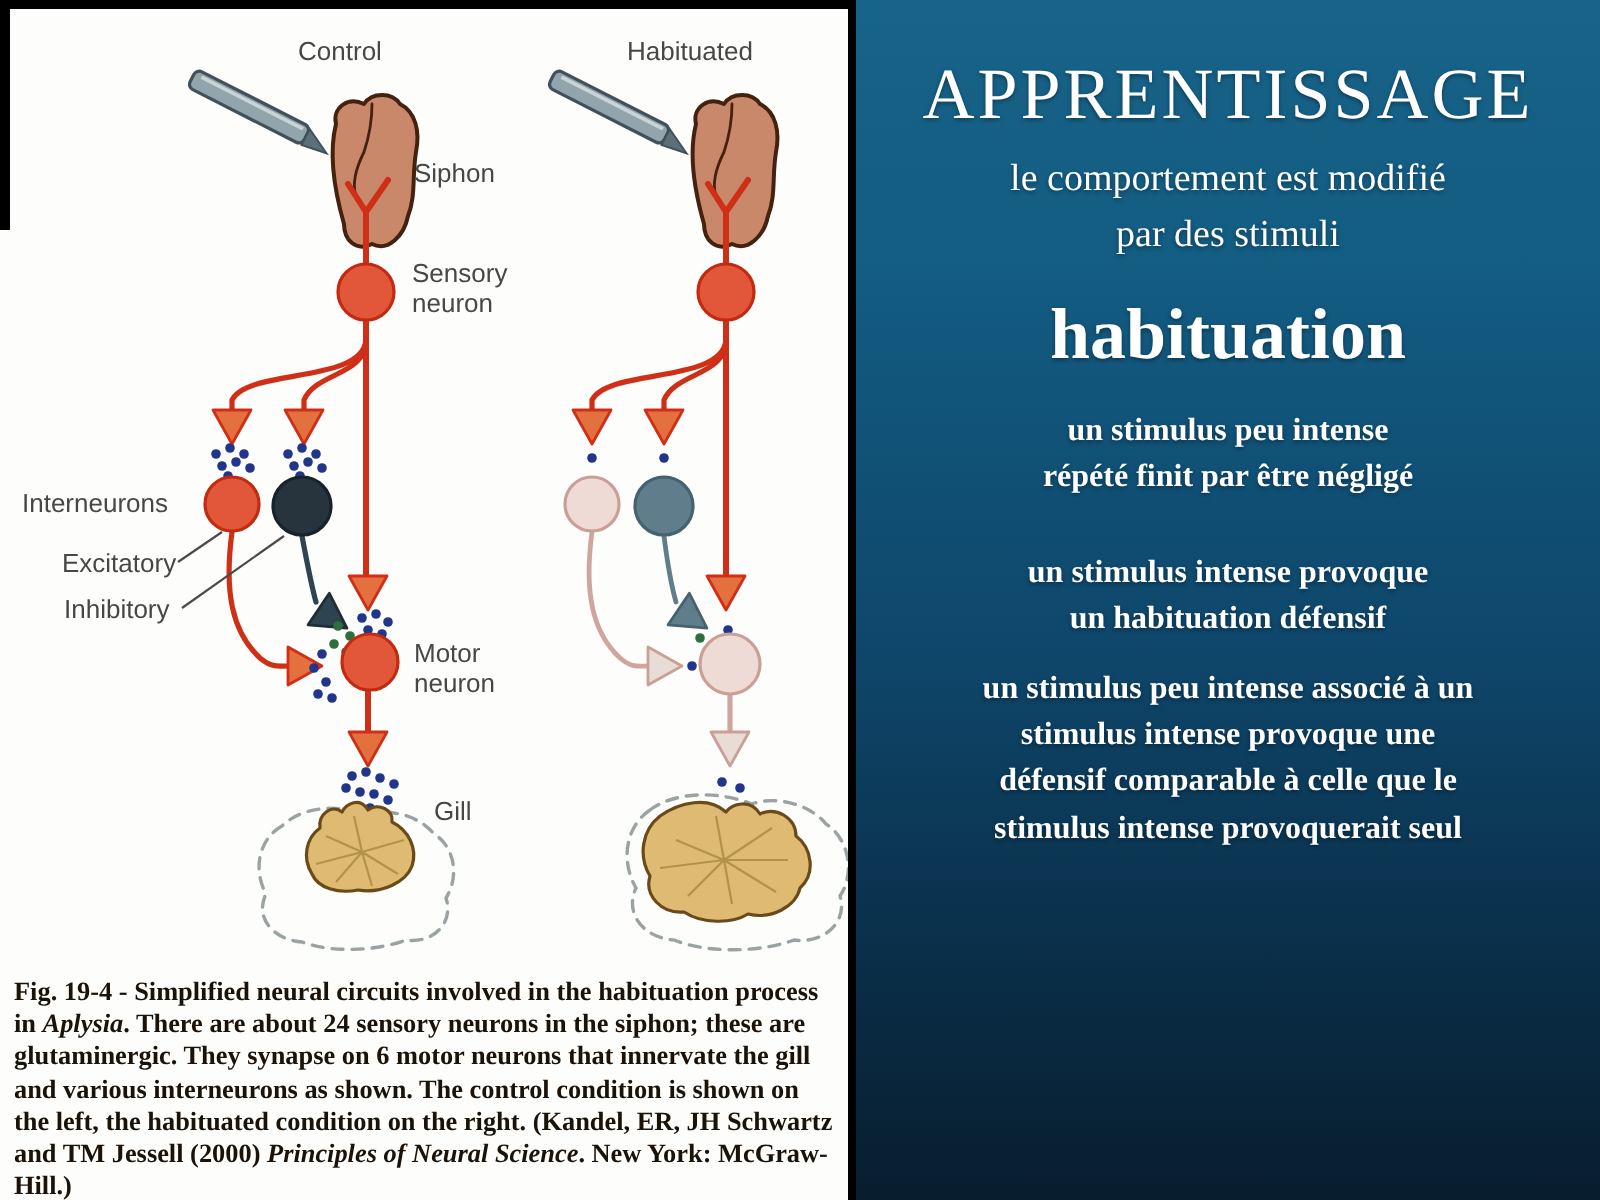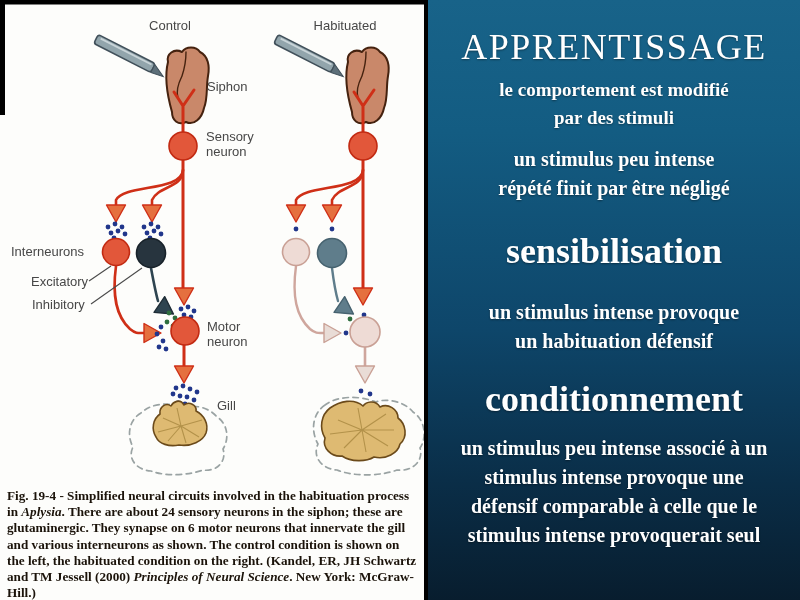--- a/index.html
+++ b/index.html
@@ -30,28 +30,28 @@
     background:linear-gradient(180deg,#186389 0%,#135c82 22%,#0e466a 55%,#0a2e48 80%,#081d2e 100%);
     color:#fff;text-align:center;
     padding:26px 18px 0 18px;
     text-shadow:0 1px 2px rgba(0,0,0,.4);
   }
   .rp-title{
     font-size:36px;line-height:1.2;font-weight:400;
     letter-spacing:1.5px;
   }
   .rp-intro{
-    margin-top:7px;font-size:19px;font-weight:700;line-height:1.45;
+    margin-top:7px;font-size:19px;font-weight:400;line-height:1.45;
     white-space:pre-line;
   }
   .rp-heading{
     font-size:36px;line-height:1.25;font-weight:700;
   }
   .rp-body{
-    font-size:20px;font-weight:700;line-height:1.45;white-space:pre-line;
+    font-size:16px;font-weight:700;line-height:1.45;white-space:pre-line;
   }
   .mt-h1{margin-top:14px;} .mt-b1{margin-top:14px;}
   .mt-h2{margin-top:26px;} .mt-b2{margin-top:24px;}
   .mt-h3{margin-top:21px;} .mt-b3{margin-top:12px;}
 
   
   .fig-label{font-family:"Liberation Sans",sans-serif;font-size:13px;fill:#474747;}
 </style>
 </head>
 <body>
@@ -226,27 +226,26 @@
     </svg>
 
     <div class="fig-caption"><span>Fig. 19-4 - Simplified neural circuits involved in the habituation process in </span><i>Aplysia</i><span>. There are about 24 sensory neurons in the siphon; these are glutaminergic. They synapse on 6 motor neurons that innervate the gill and various interneurons as shown. The control condition is shown on the left, the habituated condition on the right. (Kandel, ER, JH Schwartz and TM Jessell (2000) </span><i>Principles of Neural Science</i><span>. New York: McGraw-Hill.)</span></div>
   </div>
 
   <div class="right-panel">
     <div class="rp-title">APPRENTISSAGE</div>
     <div class="rp-intro">le comportement est modifié
 par des stimuli</div>
 
+    <div class="rp-heading mt-h1">habituation</div>
     <div class="rp-body mt-b1">un stimulus peu intense
 répété finit par être négligé</div>
 
-    <div class="rp-heading mt-h2">sensibilisation</div>
     <div class="rp-body mt-b2">un stimulus intense provoque
 un habituation défensif</div>
 
-    <div class="rp-heading mt-h3">conditionnement</div>
     <div class="rp-body mt-b3">un stimulus peu intense associé à un
 stimulus intense provoque une
 défensif comparable à celle que le
 stimulus intense provoquerait seul</div>
   </div>
 
 </div>
 
 </body></html>

